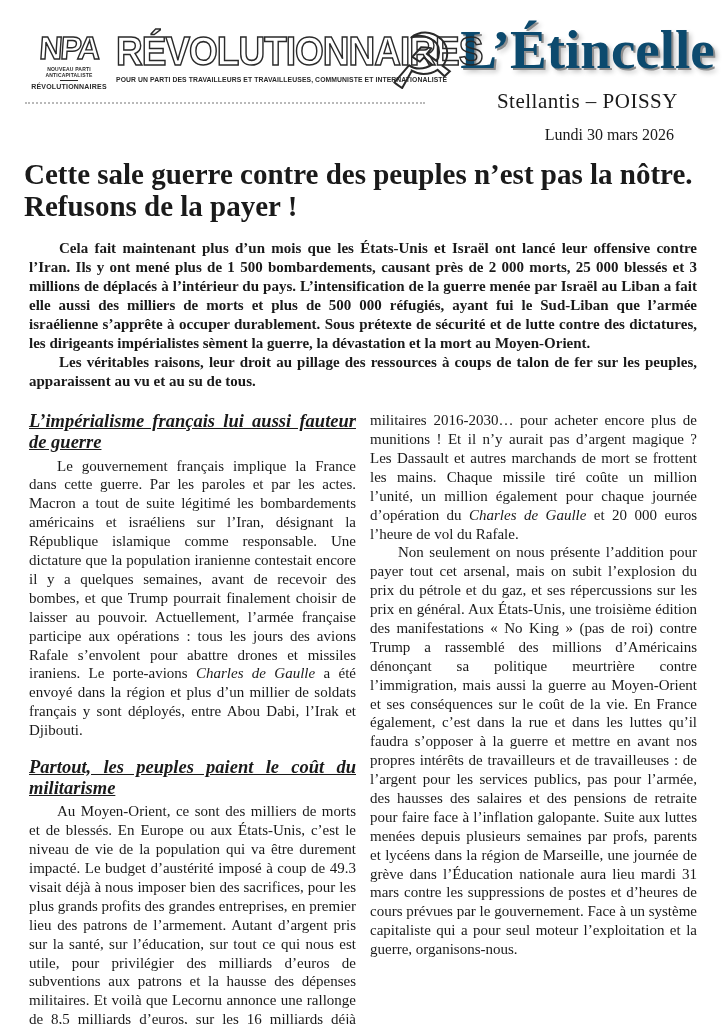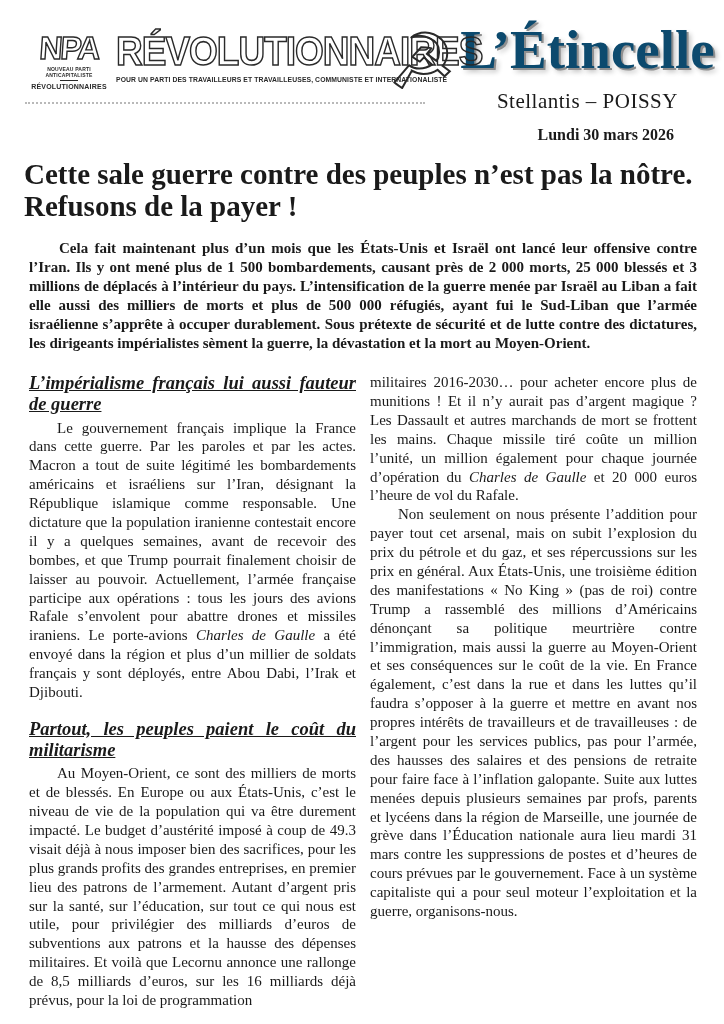--- a/index.html
+++ b/index.html
@@ -113,21 +113,20 @@
   .dotted-sep{
     position:absolute;
     top:102px;left:25px;width:400px;height:0;
     border-top:2px dotted #b9b9b9;
   }
   .date-line{
     text-align:right;
     padding-right:50px;
     font-size:16px;
     margin-top:12px;
-    font-weight:bold;
   }
   
   .headline{
     text-align:left;
     font-size:29px;
     font-weight:700;
     line-height:1.1;
     margin:15px 24px 0;
   }
   
@@ -194,20 +193,21 @@
   </div>
 
   <div class="dotted-sep"></div>
 
   <div class="date-line">Lundi 30 mars 2026</div>
 
   <div class="headline">Cette sale guerre contre des peuples n’est pas la nôtre. Refusons de la payer !</div>
 
   <div class="intro">
     <p>Cela fait maintenant plus d’un mois que les États-Unis et Israël ont lancé leur offensive contre l’Iran. Ils y ont mené plus de 1 500 bombardements, causant près de 2 000 morts, 25 000 blessés et 3 millions de déplacés à l’intérieur du pays. L’intensification de la guerre menée par Israël au Liban a fait elle aussi des milliers de morts et plus de 500 000 réfugiés, ayant fui le Sud-Liban que l’armée israélienne s’apprête à occuper durablement. Sous prétexte de sécurité et de lutte contre des dictatures, les dirigeants impérialistes sèment la guerre, la dévastation et la mort au Moyen-Orient.</p>
+    <p>Les véritables raisons, leur droit au pillage des ressources à coups de talon de fer sur les peuples, apparaissent au vu et au su de tous.</p>
   </div>
 
   <div class="cols">
 
     <div class="col">
       <div class="col-heading">L’impérialisme français lui aussi fauteur de guerre</div>
       <p><span>Le gouvernement français implique la France dans cette guerre. Par les paroles et par les actes. Macron a tout de suite légitimé les bombardements américains et israéliens sur l’Iran, désignant la République islamique comme responsable. Une dictature que la population iranienne contestait encore il y a quelques semaines, avant de recevoir des bombes, et que Trump pourrait finalement choisir de laisser au pouvoir. Actuellement, l’armée française participe aux opérations : tous les jours des avions Rafale s’envolent pour abattre drones et missiles iraniens. Le porte-avions </span><i>Charles de Gaulle</i><span> a été envoyé dans la région et plus d’un millier de soldats français y sont déployés, entre Abou Dabi, l’Irak et Djibouti.</span></p>
       <div class="col-heading spaced">Partout, les peuples paient le coût du militarisme</div>
       <p>Au Moyen-Orient, ce sont des milliers de morts et de blessés. En Europe ou aux États-Unis, c’est le niveau de vie de la population qui va être durement impacté. Le budget d’austérité imposé à coup de 49.3 visait déjà à nous imposer bien des sacrifices, pour les plus grands profits des grandes entreprises, en premier lieu des patrons de l’armement. Autant d’argent pris sur la santé, sur l’éducation, sur tout ce qui nous est utile, pour privilégier des milliards d’euros de subventions aux patrons et la hausse des dépenses militaires. Et voilà que Lecornu annonce une rallonge de 8,5 milliards d’euros, sur les 16 milliards déjà prévus, pour la loi de programmation</p>
     </div>

